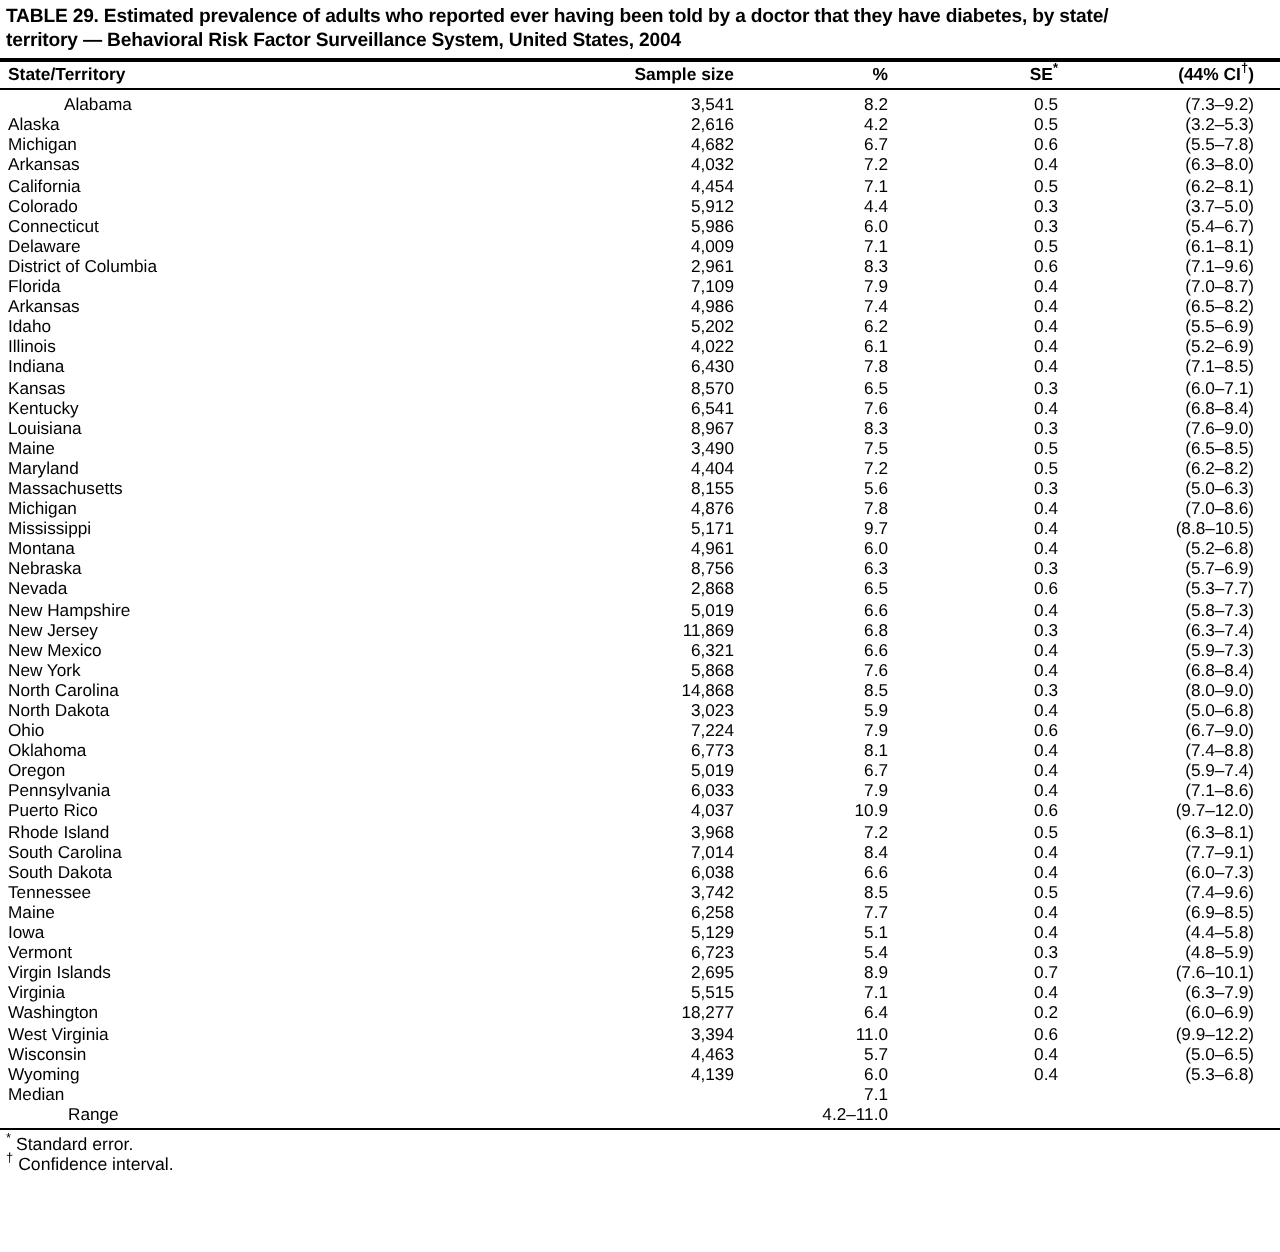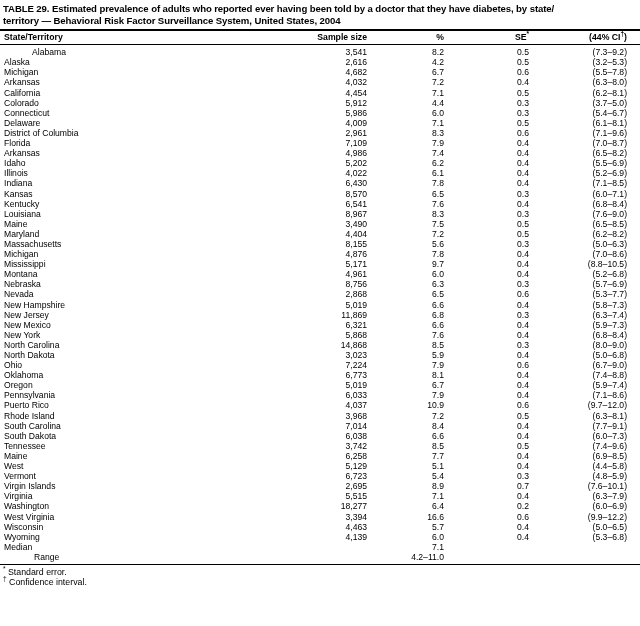--- a/index.html
+++ b/index.html
@@ -376,21 +376,21 @@
       <td class="cell-num cell-ci">(7.4–9.6)</td>
     </tr>
         <tr>
       <td class="cell-state">Maine</td>
       <td class="cell-num">6,258</td>
       <td class="cell-num">7.7</td>
       <td class="cell-num">0.4</td>
       <td class="cell-num cell-ci">(6.9–8.5)</td>
     </tr>
         <tr>
-      <td class="cell-state">West</td>
+      <td class="cell-state">Iowa</td>
       <td class="cell-num">5,129</td>
       <td class="cell-num">5.1</td>
       <td class="cell-num">0.4</td>
       <td class="cell-num cell-ci">(4.4–5.8)</td>
     </tr>
         <tr>
       <td class="cell-state">Vermont</td>
       <td class="cell-num">6,723</td>
       <td class="cell-num">5.4</td>
       <td class="cell-num">0.3</td>
@@ -413,21 +413,21 @@
         <tr>
       <td class="cell-state">Washington</td>
       <td class="cell-num">18,277</td>
       <td class="cell-num">6.4</td>
       <td class="cell-num">0.2</td>
       <td class="cell-num cell-ci">(6.0–6.9)</td>
     </tr>
         <tr>
       <td class="cell-state">West Virginia</td>
       <td class="cell-num">3,394</td>
-      <td class="cell-num">16.6</td>
+      <td class="cell-num">11.0</td>
       <td class="cell-num">0.6</td>
       <td class="cell-num cell-ci">(9.9–12.2)</td>
     </tr>
         <tr>
       <td class="cell-state">Wisconsin</td>
       <td class="cell-num">4,463</td>
       <td class="cell-num">5.7</td>
       <td class="cell-num">0.4</td>
       <td class="cell-num cell-ci">(5.0–6.5)</td>
     </tr>

